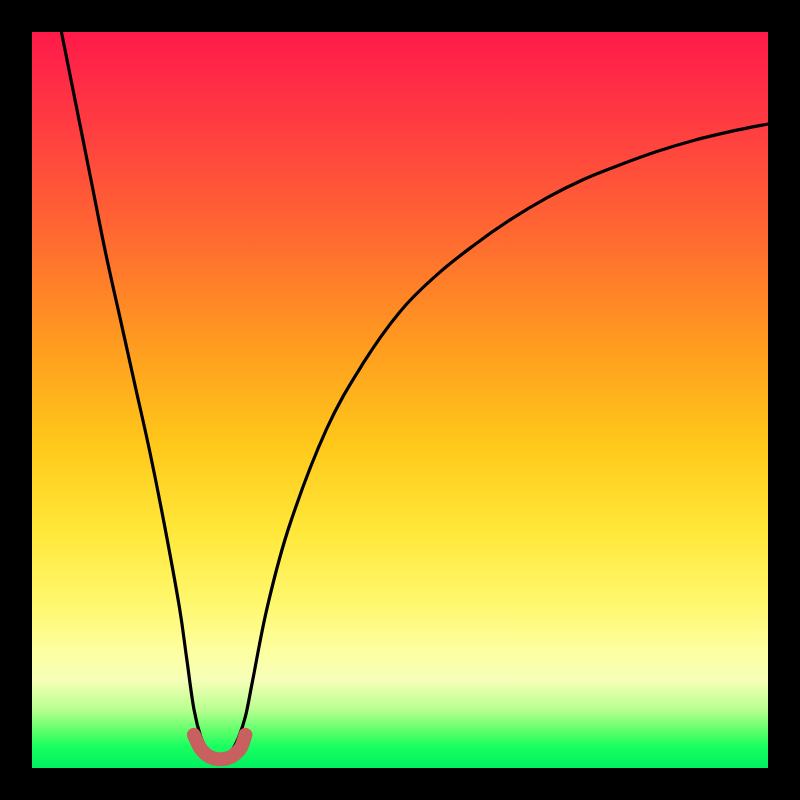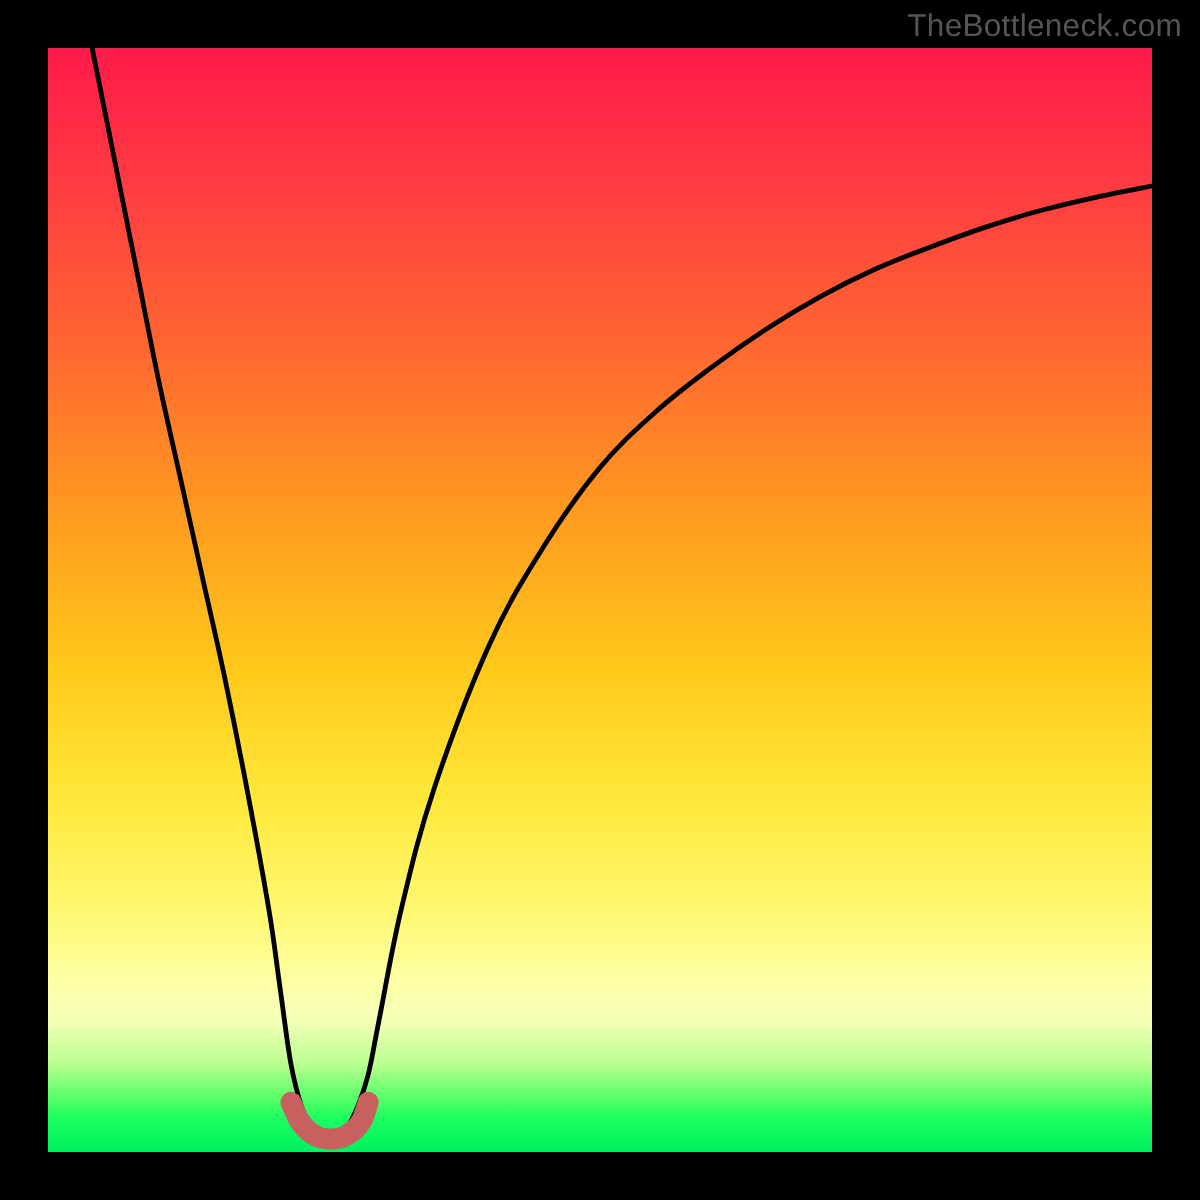--- a/index.html
+++ b/index.html
@@ -61,21 +61,20 @@
     width: 736px;
     height: 736px;
     overflow: visible;
   }
 </style>
 </head>
 <body>
 
 <div class="frame">
 
-  <div class="watermark">TheBottleneck.com</div>
 
   <div class="plot">
     <svg class="curves" viewBox="0 0 736 736" preserveAspectRatio="none">
       <path d="M 29.44 0 C 32.0896 13.248000000000003, 38.8608 47.104000000000035, 44.16 73.60000000000002 C 49.459199999999996 100.096, 53.5808 120.70399999999992, 58.88 147.19999999999993 C 64.17920000000001 173.69599999999994, 68.30080000000001 195.62880000000004, 73.60000000000001 220.80000000000007 C 78.89920000000001 245.9712000000001, 83.0208 263.19360000000006, 88.32 287.04 C 93.61919999999999 310.8864, 97.74080000000001 329.43359999999996, 103.04 353.28 C 108.3392 377.1264, 112.4608 394.3488, 117.76 419.52 C 123.0592 444.6912, 127.18079999999999 465.2992, 132.48 493.12 C 137.7792 520.9408, 143.22560000000001 550.2336, 147.20000000000002 574.08 C 151.17440000000002 597.9264000000001, 151.9104 607.0528, 154.56 625.6 C 157.2096 644.1472, 159.2704 662.5472, 161.92 677.12 C 164.56959999999998 691.6928, 166.6304 698.6111999999999, 169.28 706.56 C 171.9296 714.5088, 175.31519999999998 718.6304, 176.64 721.28" fill="none" stroke-width="3.2" stroke-linecap="round" stroke="#000000"></path>
       <path d="M 198.72000000000003 721.28 C 200.04480000000004 718.6304, 203.43040000000002 713.184, 206.08 706.56 C 208.7296 699.9359999999999, 210.7904 695.0784, 213.44 684.48 C 216.0896 673.8816, 216.82559999999998 667.552, 220.79999999999998 647.6800000000001 C 224.77439999999999 627.8080000000001, 228.89600000000002 601.9008, 235.52 574.08 C 242.144 546.2592000000001, 247.00159999999997 524.9152, 257.59999999999997 493.12 C 268.1984 461.3248, 281.15200000000004 426.5856, 294.40000000000003 397.44 C 307.648 368.2944, 317.952 352.3968, 331.2 331.2 C 344.448 310.0032, 354.752 295.5776, 368 279.68 C 381.248 263.7824, 391.552 254.80319999999998, 404.8 242.88 C 418.048 230.95680000000002, 428.352 223.37600000000006, 441.59999999999997 213.44000000000005 C 454.84799999999996 203.50400000000005, 465.15200000000004 196.29119999999995, 478.40000000000003 187.67999999999995 C 491.648 179.06879999999995, 501.95199999999994 172.88640000000004, 515.1999999999999 165.60000000000002 C 528.448 158.3136, 538.752 153.16159999999994, 552 147.19999999999993 C 565.248 141.23839999999993, 575.552 137.51424, 588.8000000000001 132.48000000000002 C 602.0480000000001 127.44576000000002, 612.3520000000001 123.60383999999998, 625.6 119.23199999999997 C 638.848 114.86015999999996, 649.152 111.76895999999999, 662.4 108.19200000000001 C 675.6479999999999 104.61504000000002, 685.9519999999999 102.27456000000001, 699.1999999999999 99.36000000000001 C 712.448 96.44544000000002, 729.376 93.3248, 736 92" fill="none" stroke-width="3.2" stroke-linecap="round" stroke="#000000"></path>
       <path d="M 161.92 702.88 C 162.97984 705.13216, 165.68832 711.94752, 167.808 715.392 C 169.92767999999998 718.83648, 171.57632 720.1612799999999, 173.696 722.016 C 175.81568 723.87072, 177.46432000000001 724.76864, 179.584 725.696 C 181.70368 726.62336, 183.35232000000002 726.90304, 185.472 727.168 C 187.59168 727.43296, 189.24032000000003 727.43296, 191.36 727.168 C 193.47968 726.90304, 195.12832000000003 726.62336, 197.24800000000002 725.696 C 199.36768 724.76864, 201.01632000000004 723.87072, 203.13600000000002 722.016 C 205.25568 720.1612799999999, 207.16928 718.83648, 209.02399999999997 715.392 C 210.87871999999996 711.94752, 212.64512 705.13216, 213.44 702.88" fill="none" stroke-width="14" stroke-linecap="round" stroke-linejoin="round" stroke="#c86060"></path>
     </svg>
   </div>
 
 </div>

